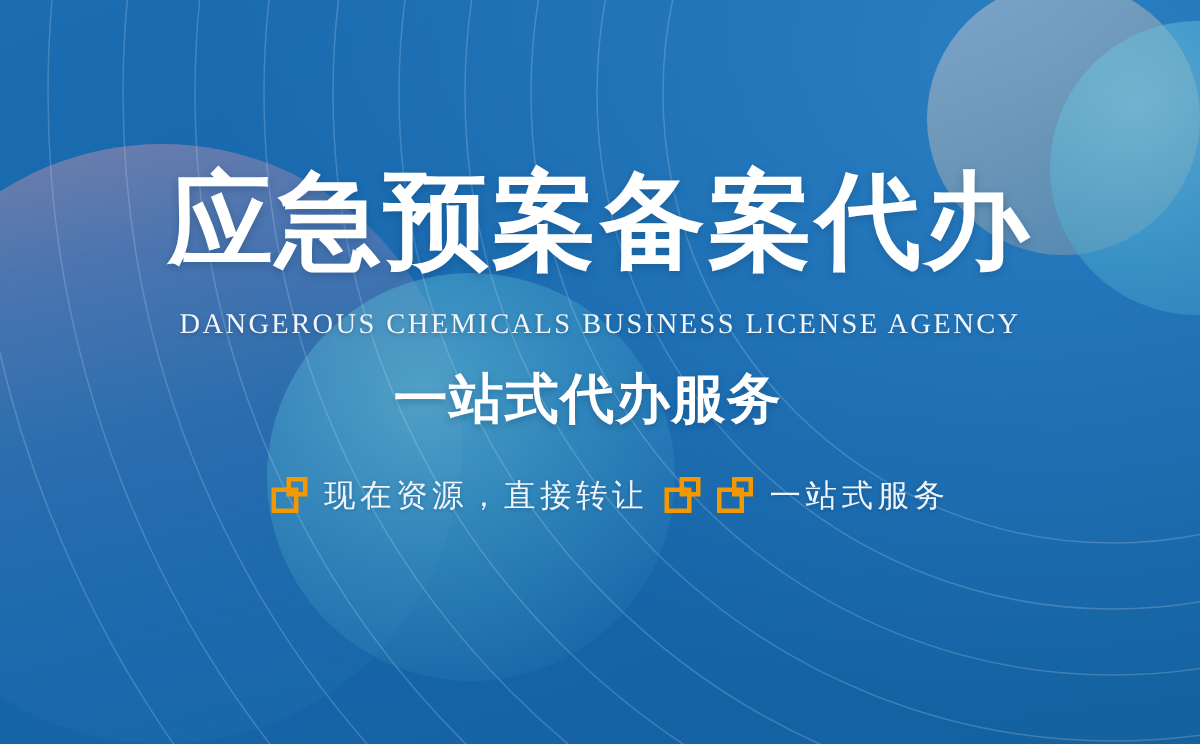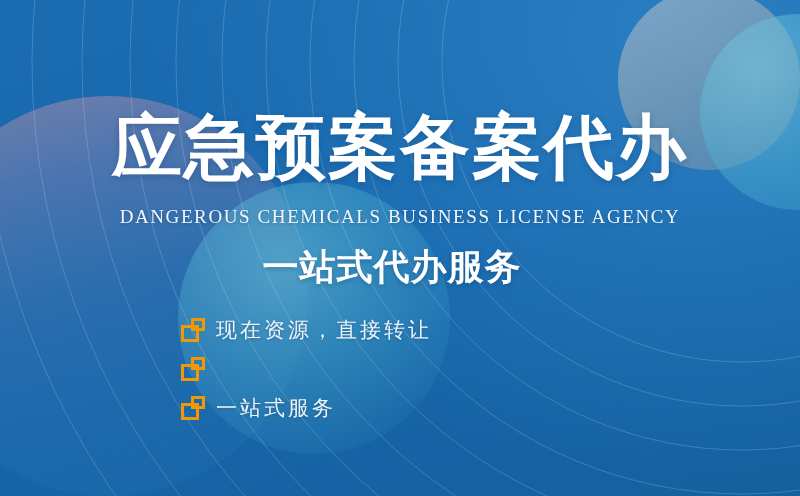--- a/index.html
+++ b/index.html
@@ -157,21 +157,21 @@
     font-family: "DejaVu Sans", "Liberation Sans", sans-serif;
     text-shadow: 0 2px 5px rgba(8,52,94,0.30);
     white-space: nowrap;
   }
 
   .bullets {
     position: absolute;
     left: 181px;
     top: 316px;
     display: flex;
-    flex-direction: column;
+    flex-direction: row;
     gap: 11px;
   }
   .bullet-row {
     display: flex;
     align-items: center;
     gap: 11px;
     height: 28px;
   }
   .bullet-icon {
     position: relative;

